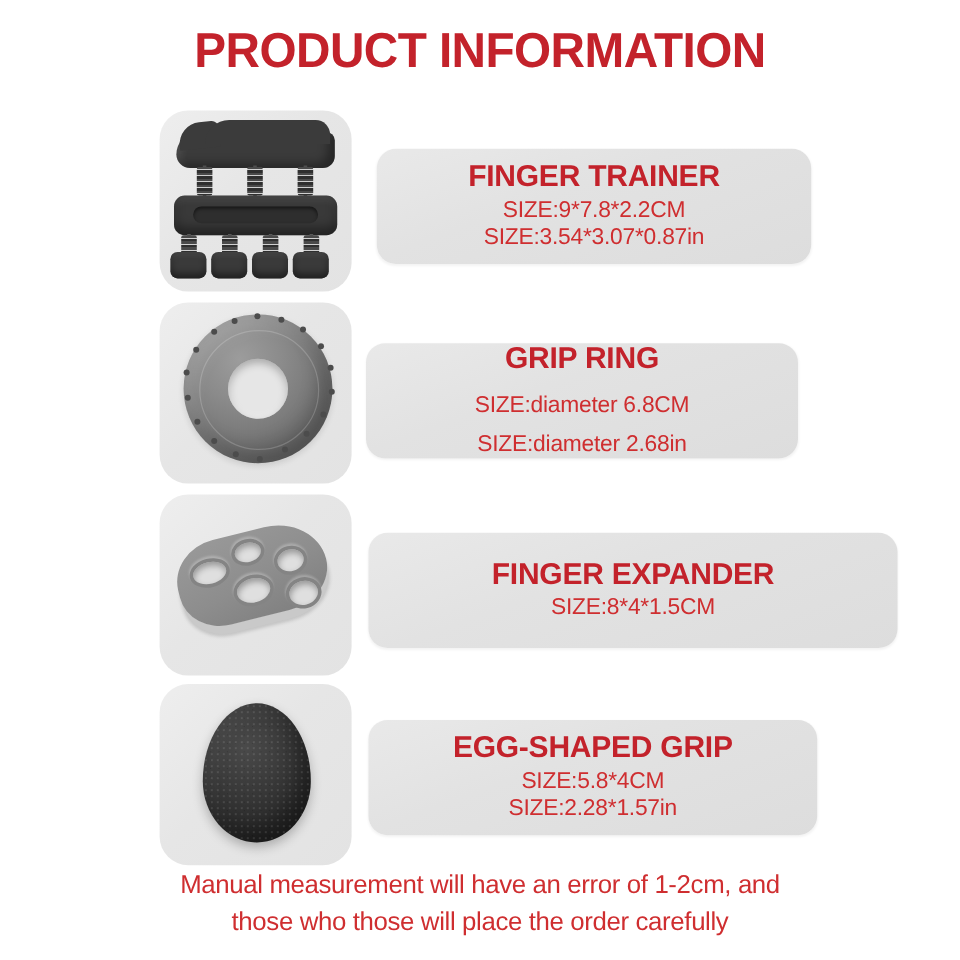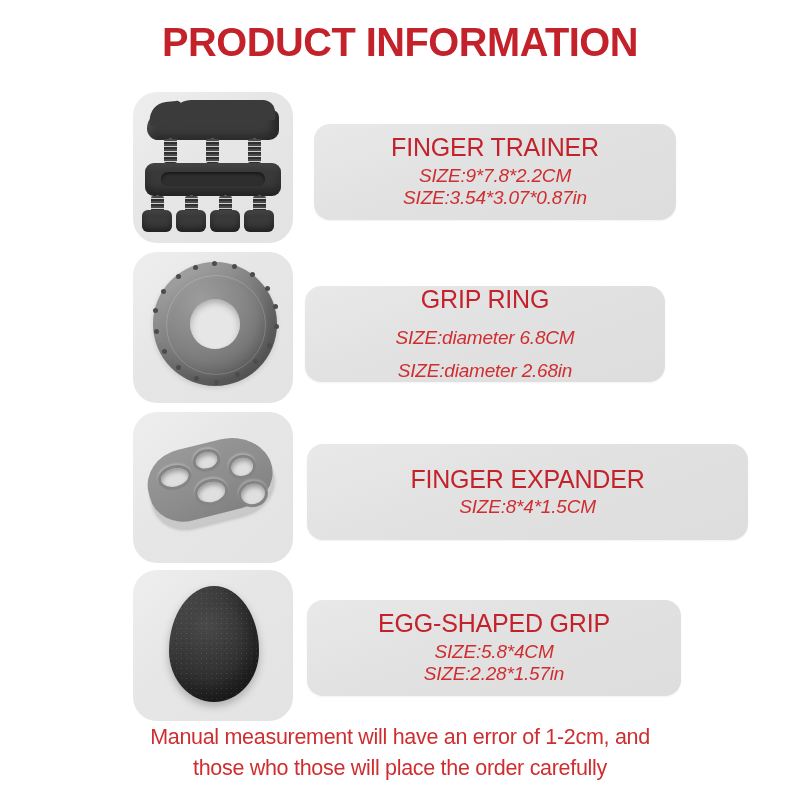--- a/index.html
+++ b/index.html
@@ -73,34 +73,33 @@
     justify-content: center;
     box-sizing: border-box;
   }
   .card-0 { left: 314px; width: 362px; }
   .card-1 { left: 305px; width: 360px; top: 38px; justify-content: space-between; }
   .card-2 { left: 307px; width: 441px; top: 36px; }
   .card-3 { left: 307px; width: 374px; top: 34px; }
 
   .spec-name {
     color: #c3222b;
-    font-weight: normal;
+    font-weight: bold;
     font-size: 25px;
     line-height: 1.05;
     margin-bottom: 4px;
     white-space: nowrap;
     letter-spacing: -0.2px;
   }
   .spec-line {
     color: #cf2e30;
     font-size: 19px;
     line-height: 1.18;
     white-space: nowrap;
     letter-spacing: -0.2px;
-    font-style: italic;
   }
 
   
   .footer {
     position: absolute;
     top: 722px;
     left: 0;
     width: 800px;
     text-align: center;
     color: #cf2e30;

